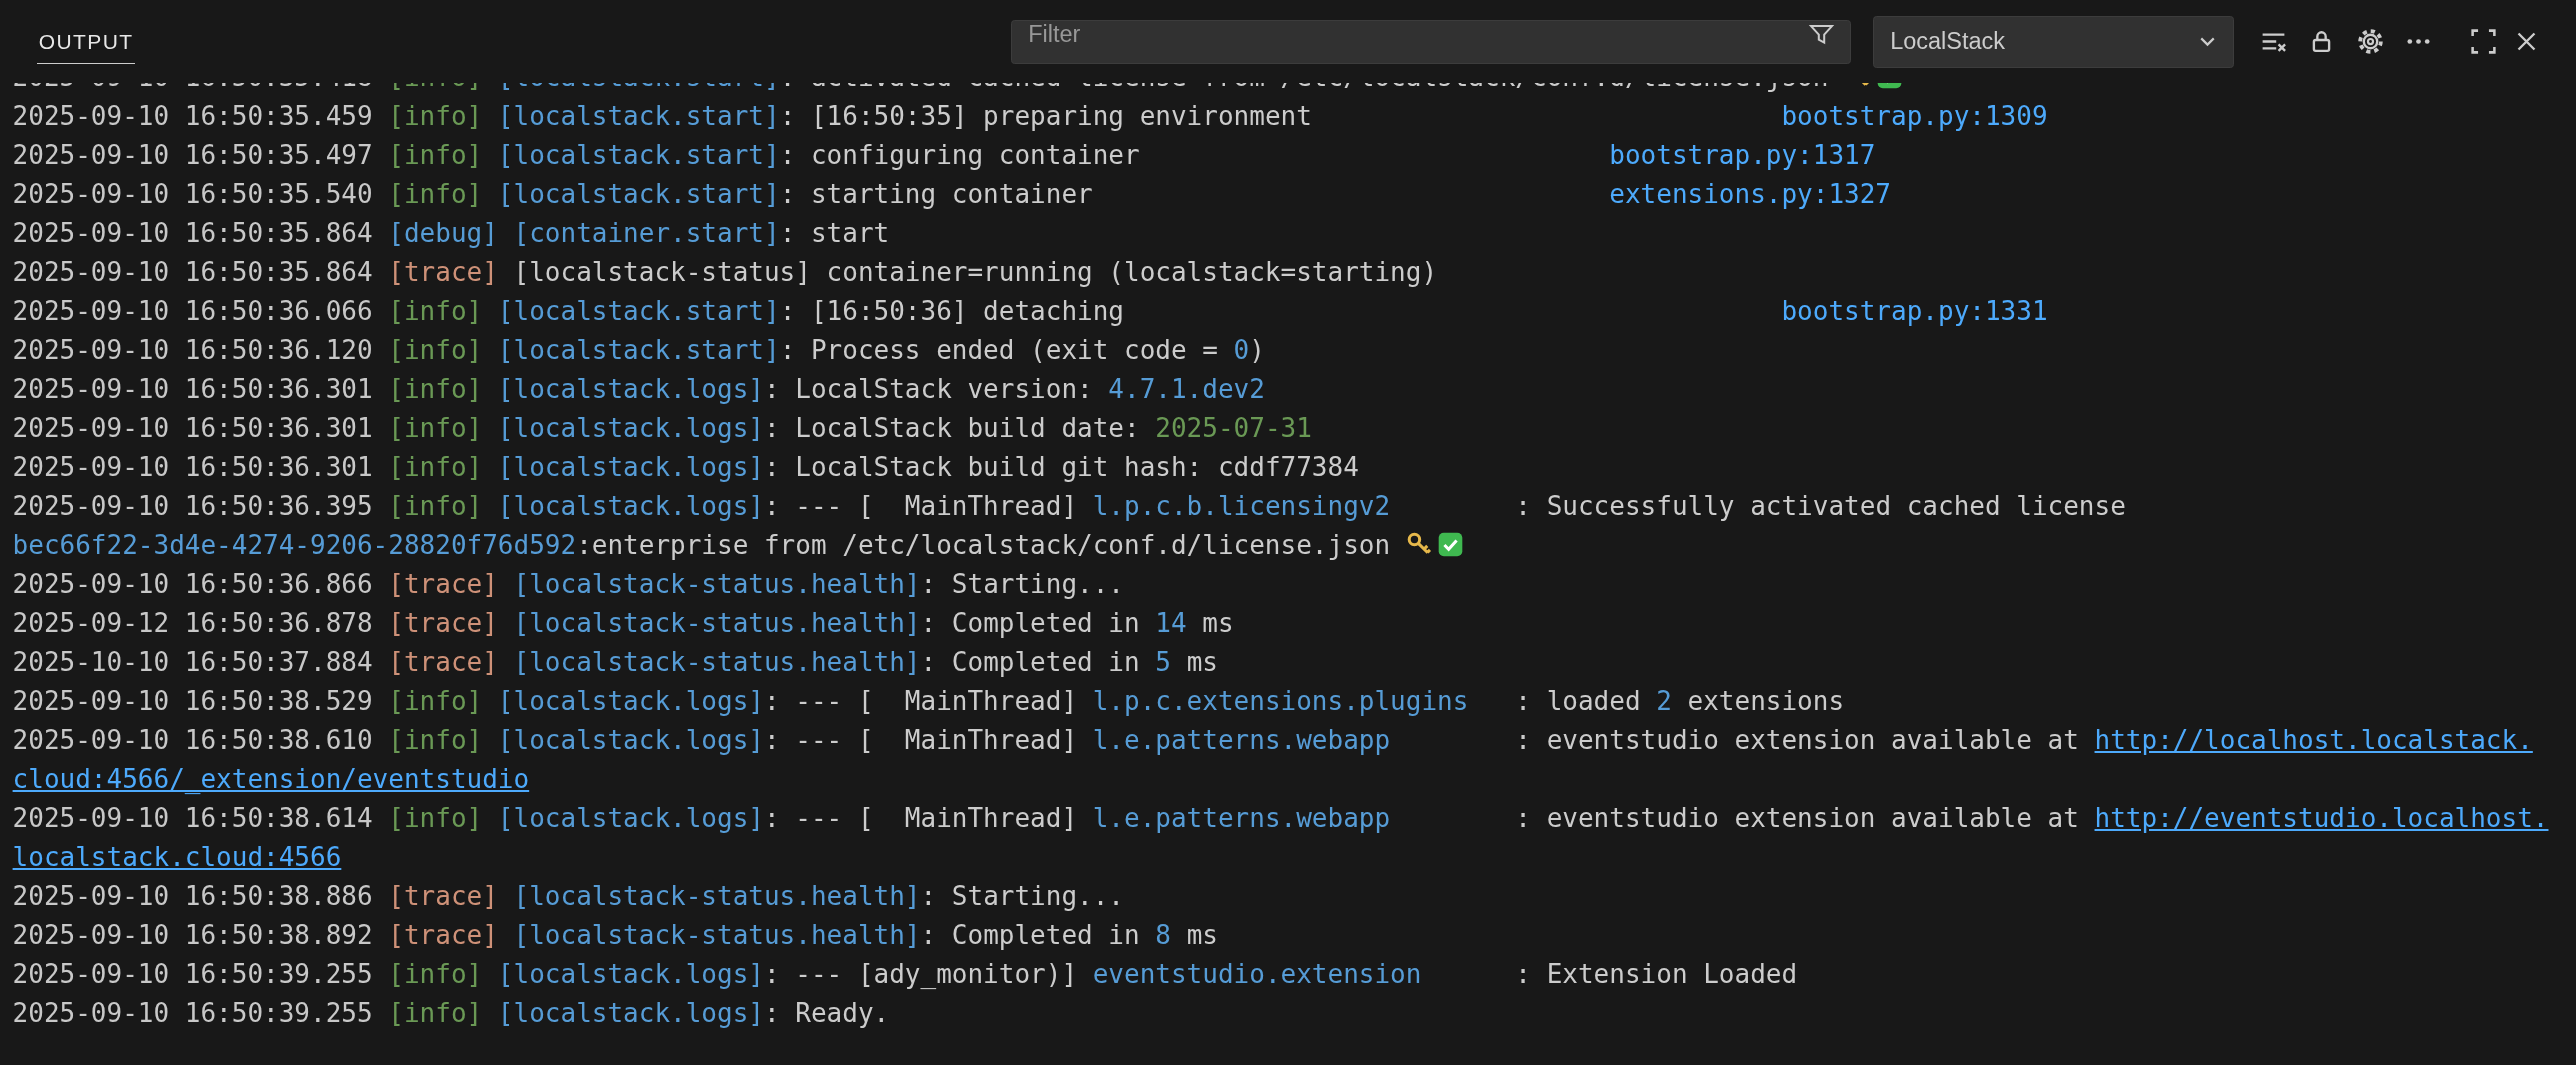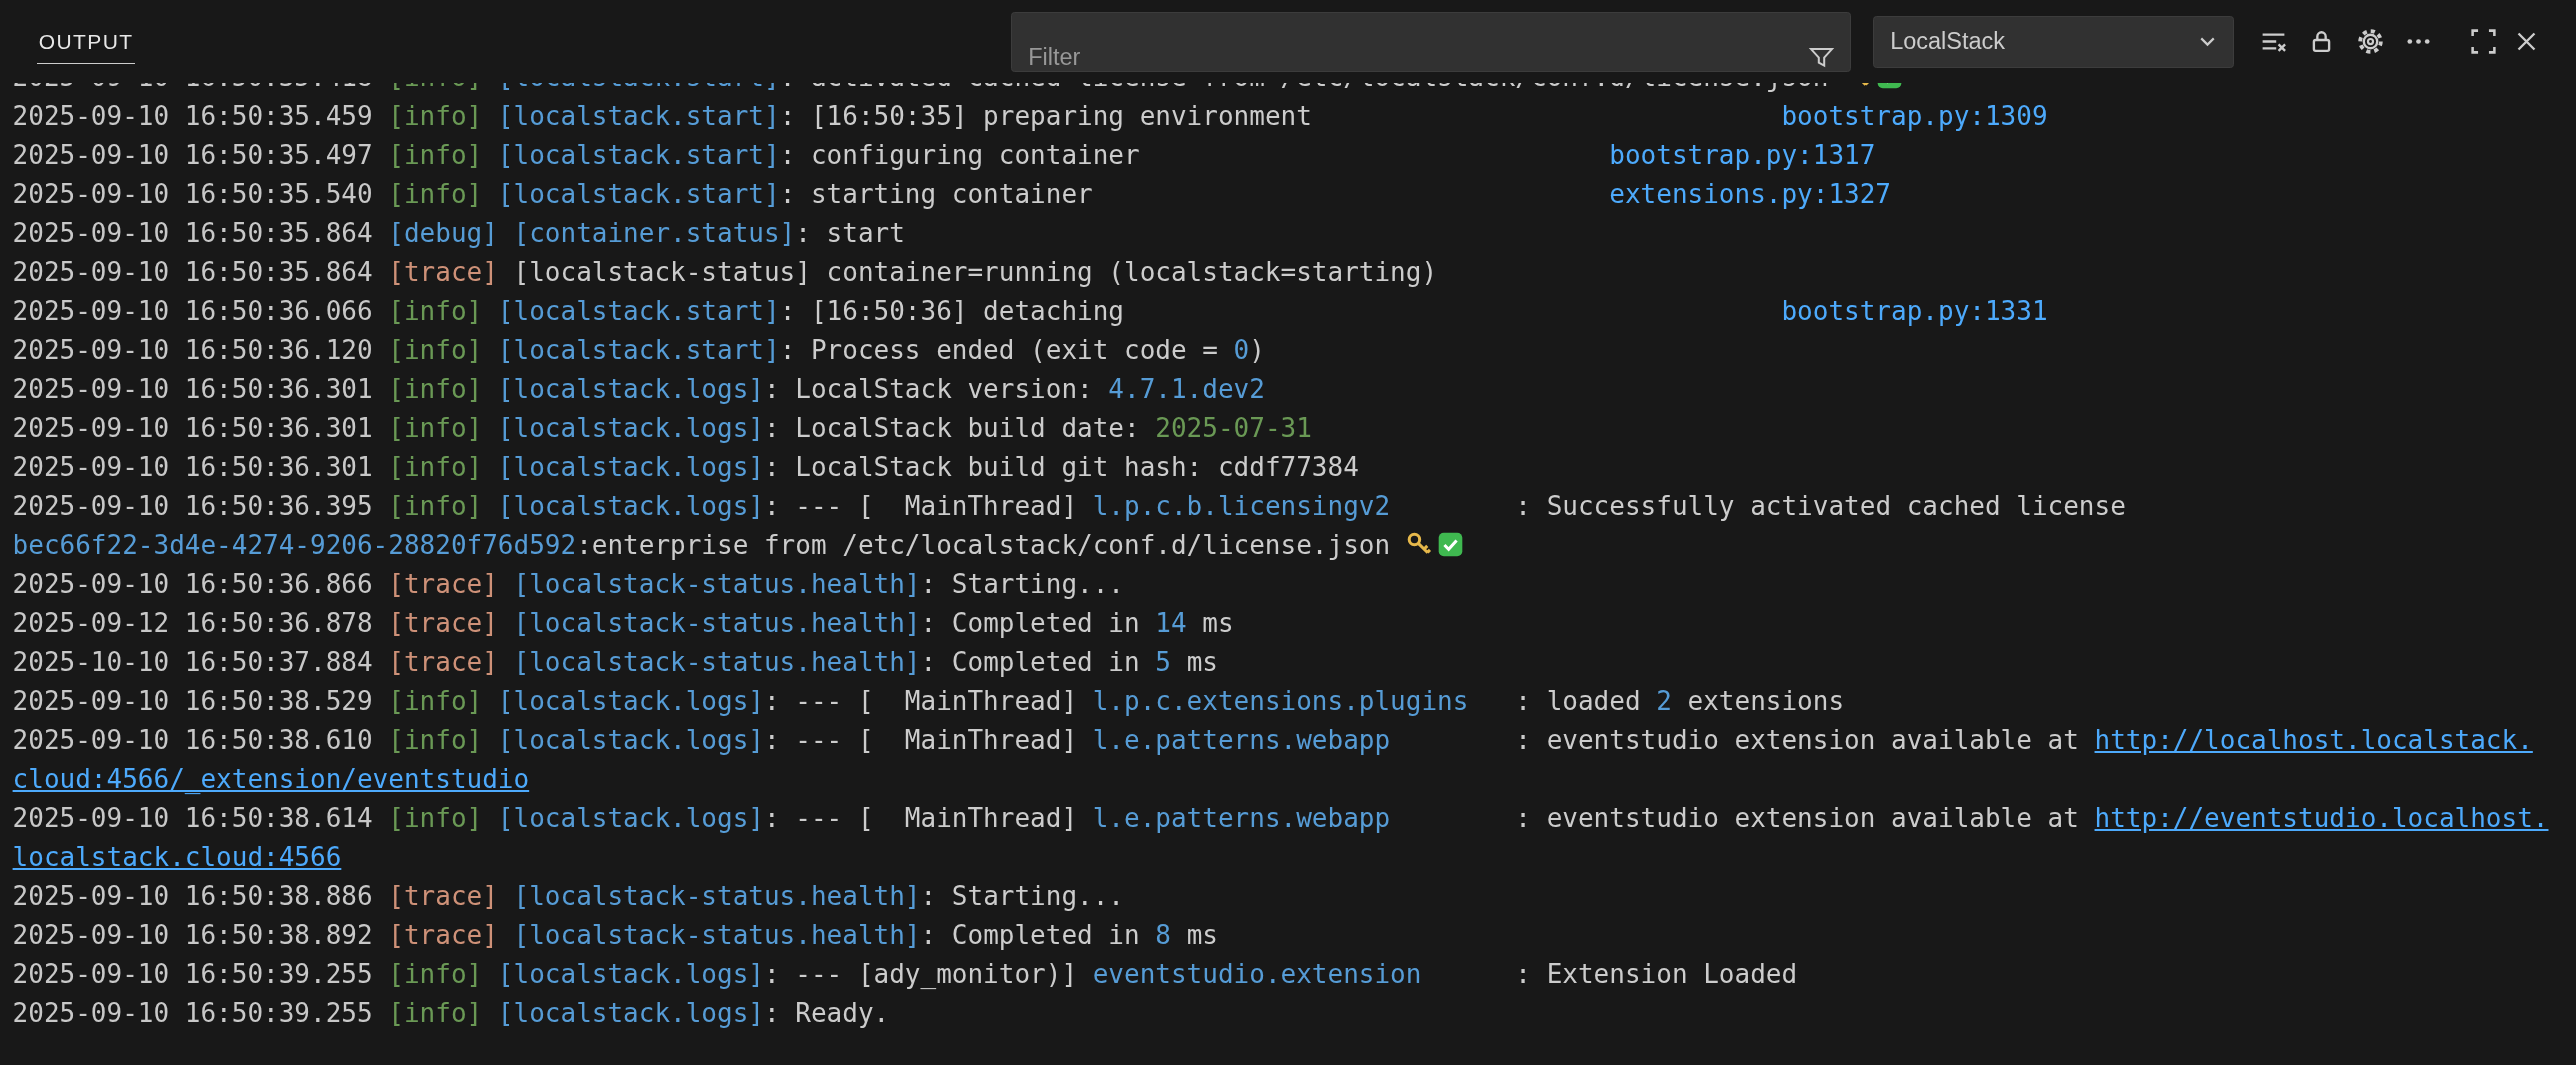--- a/index.html
+++ b/index.html
@@ -17,22 +17,22 @@
   .header{
     position:relative;z-index:2;display:flex;align-items:center;
     height:83px;padding:0 28px;background:var(--bg);
   }
   .panel-tab{
     font-size:21px;letter-spacing:1.4px;color:#e7e7e7;margin-left:9px;
     padding:11px 1.8px 9px 1.8px;border-bottom:1.8px solid #cccccc;cursor:pointer;
   }
   .spacer{flex:1;}
   .filter-box{
-    width:840px;height:60px;background:var(--input-bg);border:0.9px solid var(--input-border);
-    border-radius:3.6px;display:flex;align-items:flex-end;margin-right:22px;
+    width:840px;height:44px;background:var(--input-bg);border:0.9px solid var(--input-border);
+    border-radius:3.6px;display:flex;align-items:flex-start;margin-right:22px;
   }
   .filter-box input{
     flex:1;background:transparent;border:none;outline:none;color:#cccccc;
     font-size:23.5px;padding:0 16.3px;font-family:"Liberation Sans",sans-serif;
   }
   .filter-box input::placeholder{color:#989898;}
   .ficon{display:flex;align-items:center;margin-right:14.5px;cursor:pointer;}
   .channel-select{
     width:361px;height:52px;background:var(--input-bg);border:0.9px solid var(--input-border);
     border-radius:3.6px;display:flex;align-items:center;justify-content:space-between;
@@ -137,21 +137,21 @@
     <div class="row clipped"><span class="c-ts">2025-09-10 16:50:35.418 </span><span class="c-info">[info]</span><span class="c-d"> </span><span class="c-log">[localstack.start]</span><span class="c-d">: activated cached license from /etc/localstack/conf.d/license.json </span><span class="c-emoji"><svg class="emj" viewBox="0 0 16 16">
           <circle cx="5" cy="5" r="3.1" fill="none" stroke="#e6b84a" stroke-width="1.8"></circle>
           <path d="M7.3 7.3l5.6 5.6 M10.7 10.7l1.9-1.9 M12.7 12.7l1.5-1.5" stroke="#e6b84a" stroke-width="1.8" fill="none"></path>
         </svg><svg class="emj" viewBox="0 0 16 16">
           <rect x="1" y="1" width="14" height="14" rx="3" fill="#3fb950"></rect>
           <path d="M4.4 8.3l2.5 2.5 4.7-5.2" stroke="#ffffff" stroke-width="1.8" fill="none"></path>
         </svg></span></div>
     <div class="row"><span class="c-ts">2025-09-10 16:50:35.459 </span><span class="c-info">[info]</span><span class="c-d"> </span><span class="c-log">[localstack.start]</span><span class="c-d">: [16:50:35] preparing environment</span><span class="c-d">                              </span><span class="c-ref">bootstrap.py:1309</span></div>
     <div class="row"><span class="c-ts">2025-09-10 16:50:35.497 </span><span class="c-info">[info]</span><span class="c-d"> </span><span class="c-log">[localstack.start]</span><span class="c-d">: configuring container</span><span class="c-d">                              </span><span class="c-ref">bootstrap.py:1317</span></div>
     <div class="row"><span class="c-ts">2025-09-10 16:50:35.540 </span><span class="c-info">[info]</span><span class="c-d"> </span><span class="c-log">[localstack.start]</span><span class="c-d">: starting container</span><span class="c-d">                                 </span><span class="c-ref">extensions.py:1327</span></div>
-    <div class="row"><span class="c-ts">2025-09-10 16:50:35.864 </span><span class="c-debug">[debug]</span><span class="c-d"> </span><span class="c-log">[container.status]</span><span class="c-d">: start</span></div>
+    <div class="row"><span class="c-ts">2025-09-10 16:50:35.864 </span><span class="c-debug">[debug]</span><span class="c-d"> </span><span class="c-log">[container.start]</span><span class="c-d">: start</span></div>
     <div class="row"><span class="c-ts">2025-09-10 16:50:35.864 </span><span class="c-trace">[trace]</span><span class="c-d"> [localstack-status] container=running (localstack=starting)</span></div>
     <div class="row"><span class="c-ts">2025-09-10 16:50:36.066 </span><span class="c-info">[info]</span><span class="c-d"> </span><span class="c-log">[localstack.start]</span><span class="c-d">: [16:50:36] detaching</span><span class="c-d">                                          </span><span class="c-ref">bootstrap.py:1331</span></div>
     <div class="row"><span class="c-ts">2025-09-10 16:50:36.120 </span><span class="c-info">[info]</span><span class="c-d"> </span><span class="c-log">[localstack.start]</span><span class="c-d">: Process ended (exit code = </span><span class="c-num">0</span><span class="c-d">)</span></div>
     <div class="row"><span class="c-ts">2025-09-10 16:50:36.301 </span><span class="c-info">[info]</span><span class="c-d"> </span><span class="c-log">[localstack.logs]</span><span class="c-d">: LocalStack version: </span><span class="c-num">4.7.1.dev2</span></div>
     <div class="row"><span class="c-ts">2025-09-10 16:50:36.301 </span><span class="c-info">[info]</span><span class="c-d"> </span><span class="c-log">[localstack.logs]</span><span class="c-d">: LocalStack build date: </span><span class="c-date">2025-07-31</span></div>
     <div class="row"><span class="c-ts">2025-09-10 16:50:36.301 </span><span class="c-info">[info]</span><span class="c-d"> </span><span class="c-log">[localstack.logs]</span><span class="c-d">: LocalStack build git hash: cddf77384</span></div>
     <div class="row"><span class="c-ts">2025-09-10 16:50:36.395 </span><span class="c-info">[info]</span><span class="c-d"> </span><span class="c-log">[localstack.logs]</span><span class="c-d">: --- [  MainThread] </span><span class="c-log">l.p.c.b.licensingv2</span><span class="c-d">        : Successfully activated cached license</span></div>
     <div class="row"><span class="c-num">bec66f22-3d4e-4274-9206-28820f76d592</span><span class="c-d">:enterprise from /etc/localstack/conf.d/license.json </span><span class="c-emoji"><svg class="emj" viewBox="0 0 16 16">
           <circle cx="5" cy="5" r="3.1" fill="none" stroke="#e6b84a" stroke-width="1.8"></circle>
           <path d="M7.3 7.3l5.6 5.6 M10.7 10.7l1.9-1.9 M12.7 12.7l1.5-1.5" stroke="#e6b84a" stroke-width="1.8" fill="none"></path>

